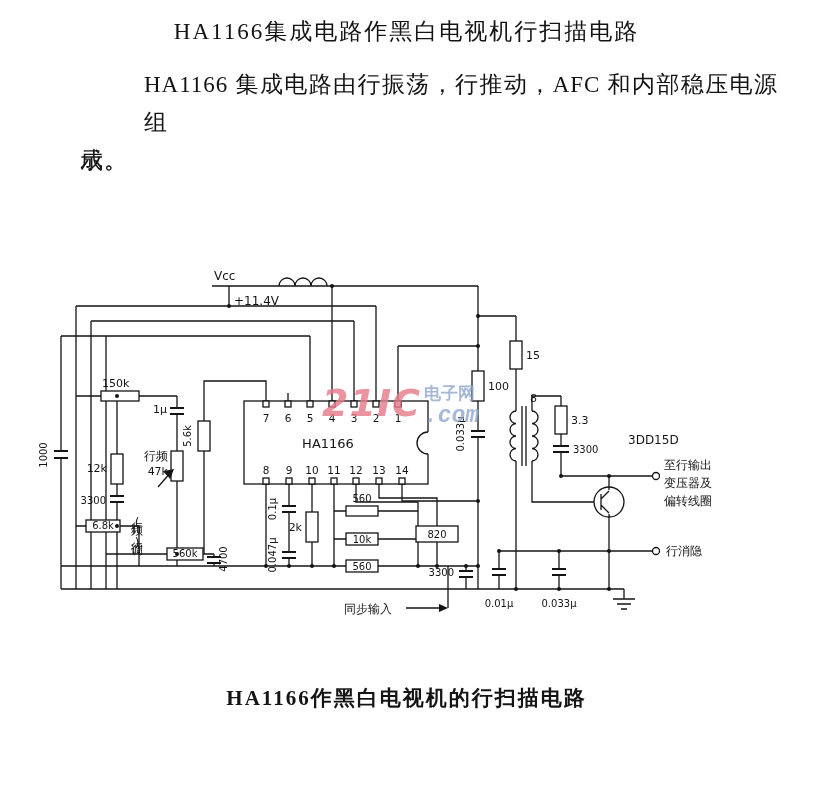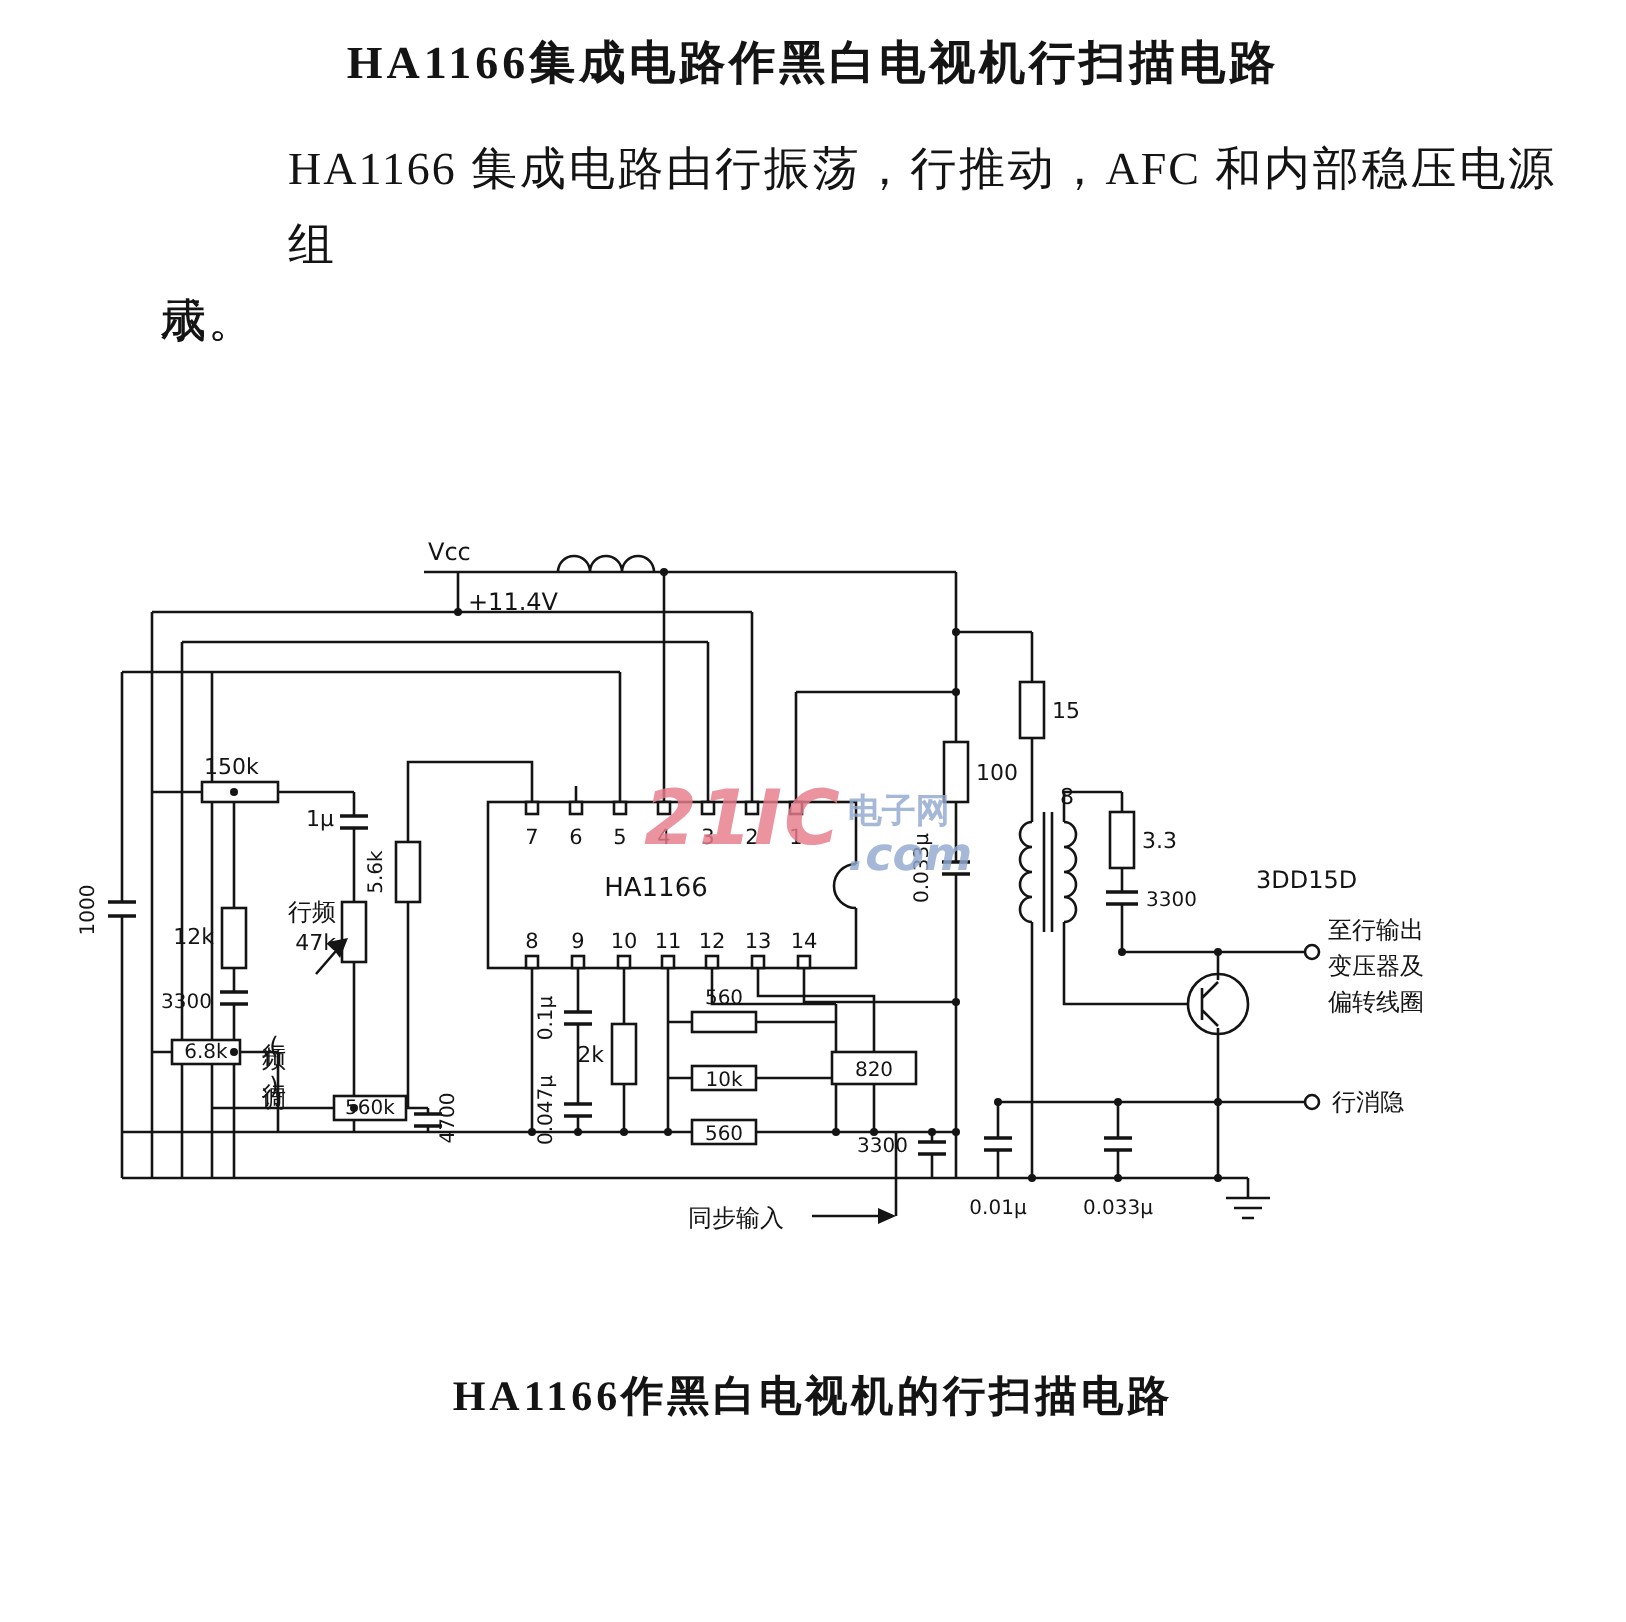--- a/index.html
+++ b/index.html
@@ -1,36 +1,36 @@
 <!DOCTYPE html>
 <html><head>
 <meta charset="utf-8">
 <style>
   html,body{margin:0;padding:0;background:#e8e8e8;}
   .page{position:relative;width:813px;height:811px;background:#ffffff;overflow:hidden;
         font-family:"Liberation Serif","DejaVu Serif",serif;color:#141414;}
   .title{position:absolute;top:16px;left:0;width:100%;text-align:center;
-         font-size:23px;font-weight:bold;letter-spacing:2px;}
+         font-size:23px;font-weight:normal;letter-spacing:2px;}
   .para{position:absolute;left:34px;width:744px;font-size:23px;line-height:38px;letter-spacing:1px;}
   .pline{white-space:nowrap;margin-left:46px;}
   .pj{text-align:justify;text-align-last:justify;white-space:normal;}
   .ind{padding-left:64px;}
   #p1{top:66px;}  #p2{top:142px;}  #p3{top:722px;}
   .caption{position:absolute;top:684px;left:0;width:100%;text-align:center;
            font-size:21px;font-weight:bold;letter-spacing:2px;}
   .circuit{position:absolute;left:16px;top:256px;width:780px;height:412px;}
   .circuit svg{position:absolute;left:0;top:0;}
   .circuit svg text{font-family:"DejaVu Sans","Liberation Sans",sans-serif;fill:#141414;stroke:none;}
   .vlabel{position:absolute;left:112px;top:256px;height:78px;writing-mode:vertical-rl;
           text-orientation:upright;font-size:12px;letter-spacing:2px;
           font-family:"DejaVu Sans",sans-serif;color:#141414;}
   .watermark{position:absolute;left:306px;top:120px;display:flex;align-items:center;
              opacity:.82;font-family:"DejaVu Sans",sans-serif;pointer-events:none;}
   .wm-big{font-size:38px;font-weight:bold;font-style:italic;color:#e87c8c;letter-spacing:1px;line-height:1;}
-  .wm-col{display:inline-block;margin-left:3px;margin-top:18px;}
+  .wm-col{display:inline-block;margin-left:3px;margin-top:6px;font-family:Liberation Mono, monospace;}
   .wm-cn{display:block;font-size:17px;font-weight:bold;color:#93a9cf;}
   .wm-com{display:block;font-size:23px;font-weight:bold;font-style:italic;color:#93a9cf;margin-top:-2px;}
 </style>
 </head>
 <body>
 
 <div class="page">
 
   <div class="title">HA1166集成电路作黑白电视机行扫描电路</div>
 

